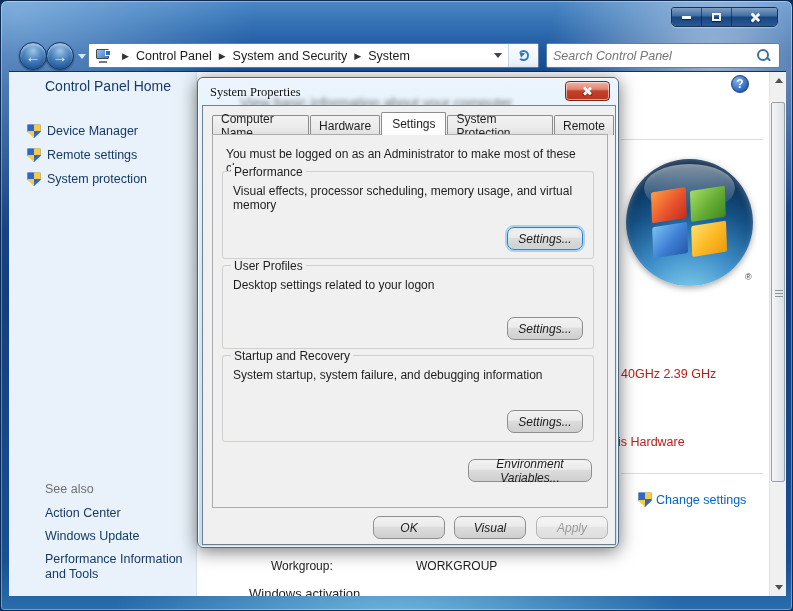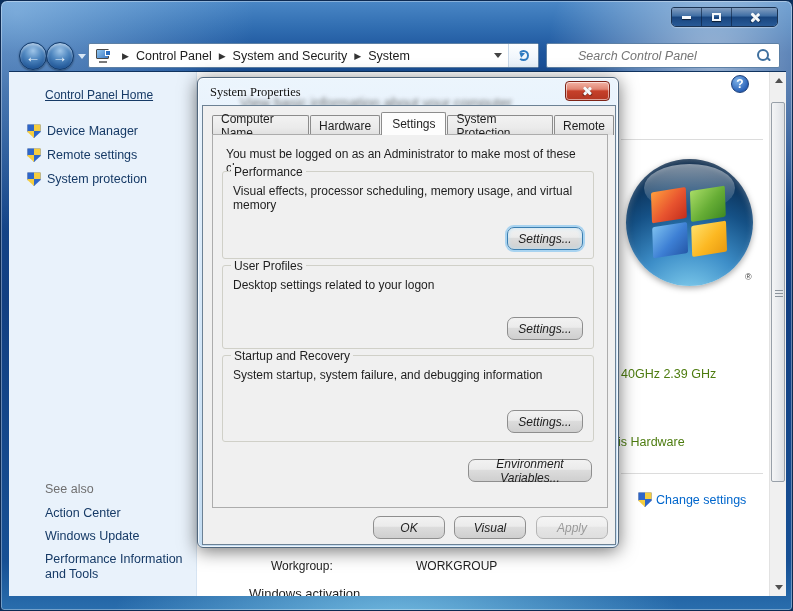--- a/index.html
+++ b/index.html
@@ -40,42 +40,42 @@
   .comp-icon { width:16px; height:14px; margin:0 4px 0 6px; position:relative; }
   .comp-icon .screen { position:absolute; left:1px; top:0; width:13px; height:10px; border:1.5px solid #4a4a4a; background:linear-gradient(135deg,#8ec4ef,#3c77c2); border-radius:1px; }
   .comp-icon .badge { position:absolute; right:0px; top:1px; width:6px; height:6px; background:#2d6fc0; border:1px solid #fff; }
   .comp-icon .stand { position:absolute; left:4px; bottom:0; width:8px; height:2px; background:#7a7a7a; }
   .crumb { display:flex; align-items:center; color:#1c1c1c; font-size:12.5px; }
   .crumb .sep { margin:0 7px; font-size:9px; color:#333; }
   .addr-dd { margin-left:auto; margin-right:6px; width:0; height:0; border-left:4px solid transparent; border-right:4px solid transparent; border-top:5px solid #444; }
   .addr-refresh { width:30px; height:100%; border-left:1px solid #c9d8e8; background:linear-gradient(180deg,#fdfeff,#e8f1fa); display:flex; align-items:center; justify-content:center; }
   .refresh-glyph { width:11px; height:11px; border:2px solid #2f7ac0; border-left-color:transparent; border-radius:50%; position:relative; }
   .refresh-glyph::after { content:""; position:absolute; left:-4px; top:-2px; border:3px solid transparent; border-right:5px solid #2f7ac0; transform:rotate(40deg); }
-  .search-box { position:absolute; left:545px; top:2px; width:234px; height:25px; background:#fff; border:1px solid #5d80a5; border-radius:2px; display:flex; align-items:center;padding-left:25px; }
+  .search-box { position:absolute; left:545px; top:2px; width:234px; height:25px; background:#fff; border:1px solid #5d80a5; border-radius:2px; display:flex; align-items:center; }
   .search-box input { flex:1; border:none; outline:none; font-family:"Liberation Sans",sans-serif; font-style:italic; font-size:12.5px; color:#6d6d6d; padding:0 6px; background:transparent; }
   .search-glyph { width:14px; height:14px; position:relative; margin-right:8px; }
   .search-glyph::before { content:""; position:absolute; left:0; top:0; width:8px; height:8px; border:2px solid #3e6f9e; border-radius:50%; }
   .search-glyph::after { content:""; position:absolute; left:9px; top:9px; width:5px; height:2px; background:#3e6f9e; transform:rotate(45deg); border-radius:1px; }
 
   
   .client { position:absolute; left:8px; top:70px; width:777px; height:525px; background:#fff; border-top:1px solid #10335f; overflow:hidden; }
   .sidebar { position:absolute; left:0; top:0; width:188px; height:100%; background:#e9f2fb; border-right:1px solid #d6e4f2; }
-  .sb-home { position:absolute; left:36px; top:16px; color:#163a66; font-size:12px;text-decoration:underline; }
+  .sb-home { position:absolute; left:36px; top:6px; color:#163a66; font-size:14px; }
   .sb-item { position:absolute; left:18px; display:flex; align-items:center; gap:6px; color:#163a66; font-size:12.5px; cursor:pointer; }
   .shield { width:14px; height:14px; flex:0 0 14px;
     background:conic-gradient(#f5cd3f 0 25%, #2e66c9 0 50%, #f5cd3f 0 75%, #2e66c9 0 100%);
     clip-path:polygon(3% 4%, 97% 4%, 97% 58%, 50% 100%, 3% 58%); box-shadow:inset 0 0 0 1px rgba(70,90,130,.5); }
   .sb-seealso { position:absolute; left:36px; top:410px; color:#707070; font-size:12.5px; }
   .sb-link { position:absolute; left:36px; color:#163a66; font-size:12.5px; cursor:pointer; }
 
   .main-pane { position:absolute; left:188px; top:0; right:17px; bottom:0; background:#fff; overflow:hidden; }
 
   
   .divider { position:absolute; height:1px; background:#dcdcdc; }
-  .frag { position:absolute; color:#4d7c0f; font-size:12.5px; white-space:nowrap; }
+  .frag { position:absolute; color:#b91c1c; font-size:12.5px; white-space:nowrap; }
   .change-link { position:absolute; display:flex; align-items:center; gap:4px; color:#0066cc; font-size:12.5px; cursor:pointer; }
   .help-circle { position:absolute; width:18px; height:18px; border-radius:50%;
     background:radial-gradient(circle at 35% 30%, #7fb3e8, #2a62b8 70%, #1b4a94); border:1px solid #1c3f79;
     color:#fff; font-weight:bold; font-size:12px; display:flex; align-items:center; justify-content:center; }
 
   
   .orb { position:absolute; left:429px; top:87px; width:127px; height:127px; border-radius:50%;
     background:radial-gradient(circle at 50% 115%, #8fdbf5 0%, #3e8fc9 35%, #155186 62%, #0a2c50 85%, #061d38 100%); box-shadow:inset 0 3px 6px rgba(255,255,255,.25), 0 2px 6px rgba(0,0,0,.35); }
   .orb::before { content:""; position:absolute; left:14%; top:4%; width:72%; height:38%; border-radius:50%;
     background:linear-gradient(180deg, rgba(255,255,255,.5), rgba(255,255,255,0)); }

